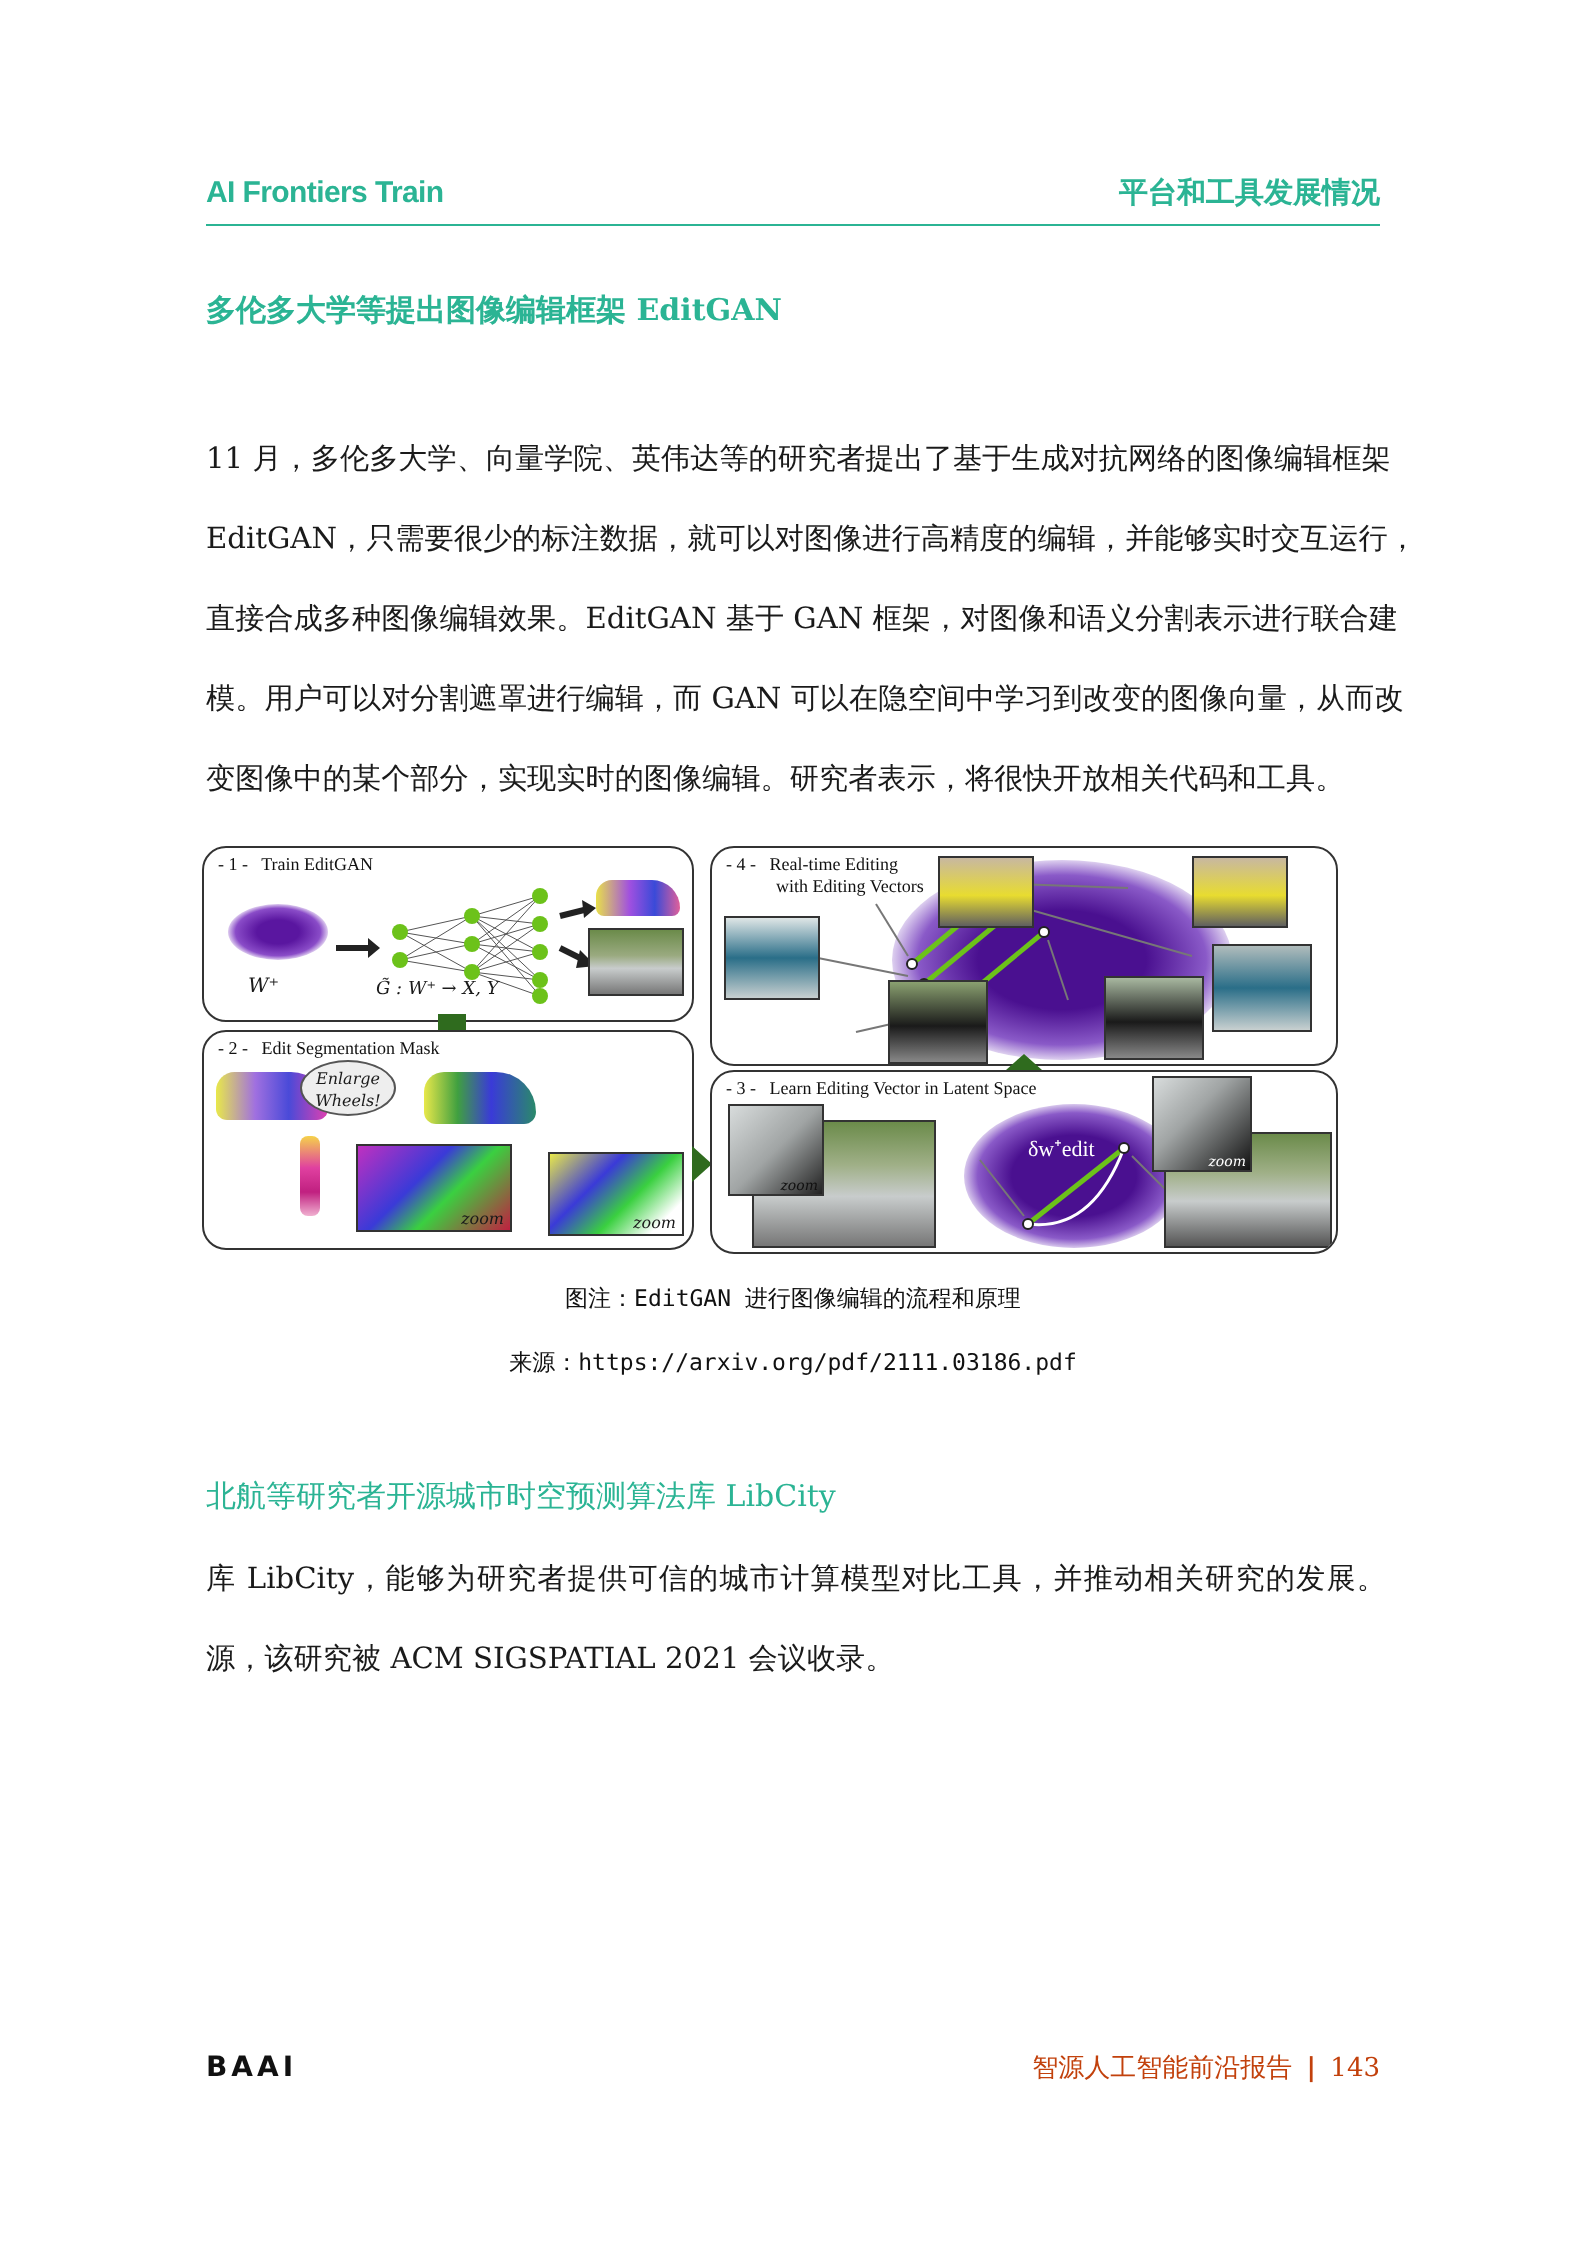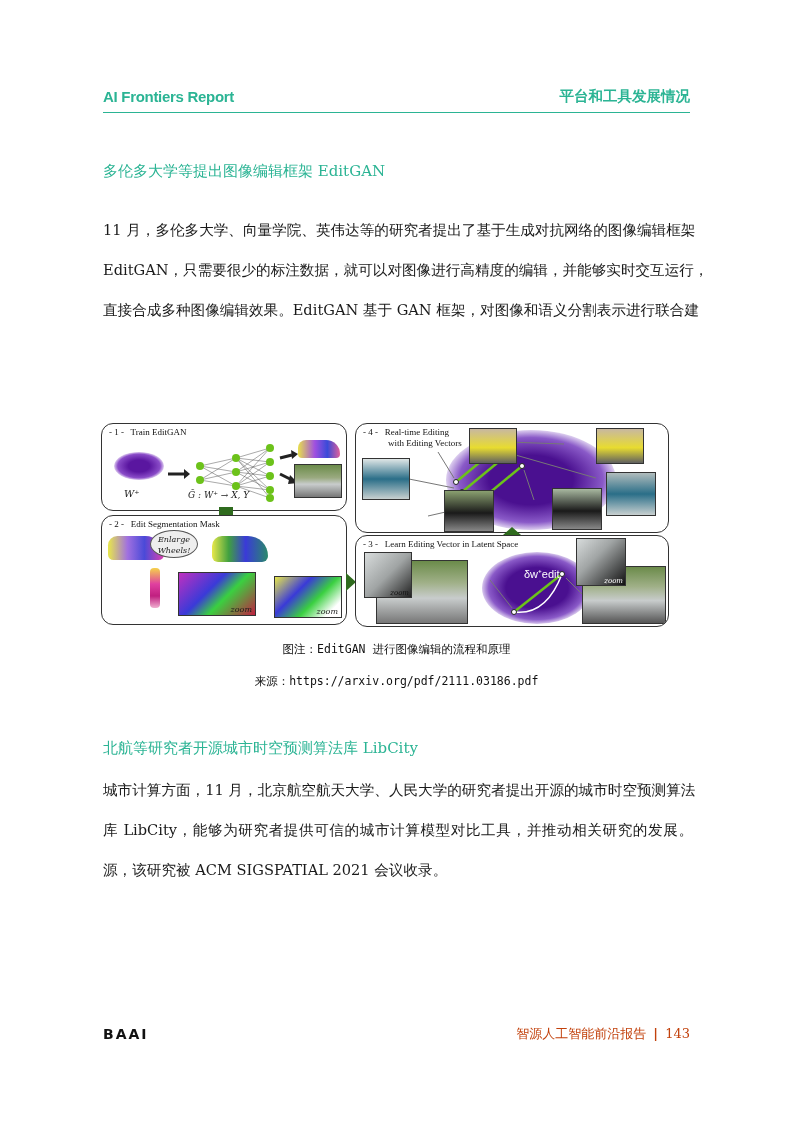--- a/index.html
+++ b/index.html
@@ -23,29 +23,31 @@
              font-family:"DejaVu Sans Mono", "Liberation Mono", monospace; font-size:11.5px; color:#111; }
   .footer-logo { position:absolute; left:103px; top:1026px; font-family:"DejaVu Sans", sans-serif;
                  font-weight:bold; font-size:14px; letter-spacing:2px; color:#111; }
   .footer-right { position:absolute; right:103px; top:1025px; font-size:13px; color:#c2410c; }
   .node { fill:#6cc21a; }
 </style>
 </head>
 <body>
 
 <div class="header">
-  <span class="header-left">AI Frontiers Report</span>
+  <span class="header-left">AI Frontiers Train</span>
   <span class="header-right">平台和工具发展情况</span>
 </div>
 
-<div class="section-title" style="top:162px;">多伦多大学等提出图像编辑框架 EditGAN</div>
+<div class="section-title" style="top:146px;font-weight:bold;">多伦多大学等提出图像编辑框架 EditGAN</div>
 <div class="para" style="top:188px;margin-top:32px;">
   <div class="line">11 月，多伦多大学、向量学院、英伟达等的研究者提出了基于生成对抗网络的图像编辑框架</div>
   <div class="line">EditGAN，只需要很少的标注数据，就可以对图像进行高精度的编辑，并能够实时交互运行，</div>
   <div class="line">直接合成多种图像编辑效果。EditGAN 基于 GAN 框架，对图像和语义分割表示进行联合建</div>
+  <div class="line">模。用户可以对分割遮罩进行编辑，而 GAN 可以在隐空间中学习到改变的图像向量，从而改</div>
+  <div class="line last">变图像中的某个部分，实现实时的图像编辑。研究者表示，将很快开放相关代码和工具。</div>
 </div>
 
 <div class="figure">
 
   <div class="panel" style="left:0; top:4px; width:244px; height:86px;">
     <span class="panel-label">- 1 -   Train EditGAN</span>
     <div style="position:absolute; left:12px; top:28px; width:50px; height:28px; border-radius:50%;
                 background:radial-gradient(ellipse at center, #5a16a0 30%, #8a4cc8 60%, rgba(255,255,255,0) 75%);"></div>
     <span style="position:absolute; left:22px; top:64px; font-size:10px; font-style:italic;">W⁺</span>
     <svg style="position:absolute; left:60px; top:14px;" width="180" height="70">
@@ -163,34 +165,33 @@
       <path d="M158 76 Q190 80 206 38" stroke="#fff" stroke-width="1.5" fill="none"></path>
       <g fill="#fff" stroke="#222">
           <circle cx="158" cy="76" r="2.5"></circle>
           <circle cx="206" cy="38" r="2.5"></circle>
         </g>
       <g stroke="#777">
           <line x1="134" y1="44" x2="156" y2="72"></line>
           <line x1="230" y1="62" x2="210" y2="42"></line>
         </g>
     </svg>
-    <span style="position:absolute; left:168px; top:30px; font-size:11px; color:#fff; font-family:Liberation Sans, sans-serif;">δw⁺edit</span>
+    <span style="position:absolute; left:158px; top:30px; font-size:11px; color:#fff; font-family:Liberation Serif, serif;">δw⁺edit</span>
     <div class="img" style="left:226px; top:30px; width:82px; height:56px; background:linear-gradient(180deg,#6b8b4a 0%,#a0b088 35%,#c8cccc 60%,#555 100%);"></div>
     <div class="img" style="left:220px; top:2px; width:48px; height:46px; background:linear-gradient(135deg,#d8dcdc 0%,#a0a4a4 40%,#111 100%);">
       <span style="position:absolute; right:2px; bottom:0; font-size:7px; font-style:italic; color:#fff;">zoom</span>
     </div>
   </div>
 </div>
 
 <div class="caption" style="top:642px;">图注：EditGAN 进行图像编辑的流程和原理</div>
 <div class="caption" style="top:674px;">来源：https://arxiv.org/pdf/2111.03186.pdf</div>
 
 <div class="section-title" style="top:739px;">北航等研究者开源城市时空预测算法库 LibCity</div>
 <div class="para" style="top:780px;">
-  <div class="line">城市计算方面，11 月，北京航空航天大学、人民大学的研究者提出开源的城市时空预测算法</div>
   <div class="line">库 LibCity，能够为研究者提供可信的城市计算模型对比工具，并推动相关研究的发展。</div>
   <div class="line last">源，该研究被 ACM SIGSPATIAL 2021  会议收录。</div>
 </div>
 
 <div class="footer-logo">BAAI</div>
 <div class="footer-right">
   <span>智源人工智能前沿报告</span>
   <span style="font-weight:bold; margin:0 3px;">|</span>
   <span>143</span>
 </div>

